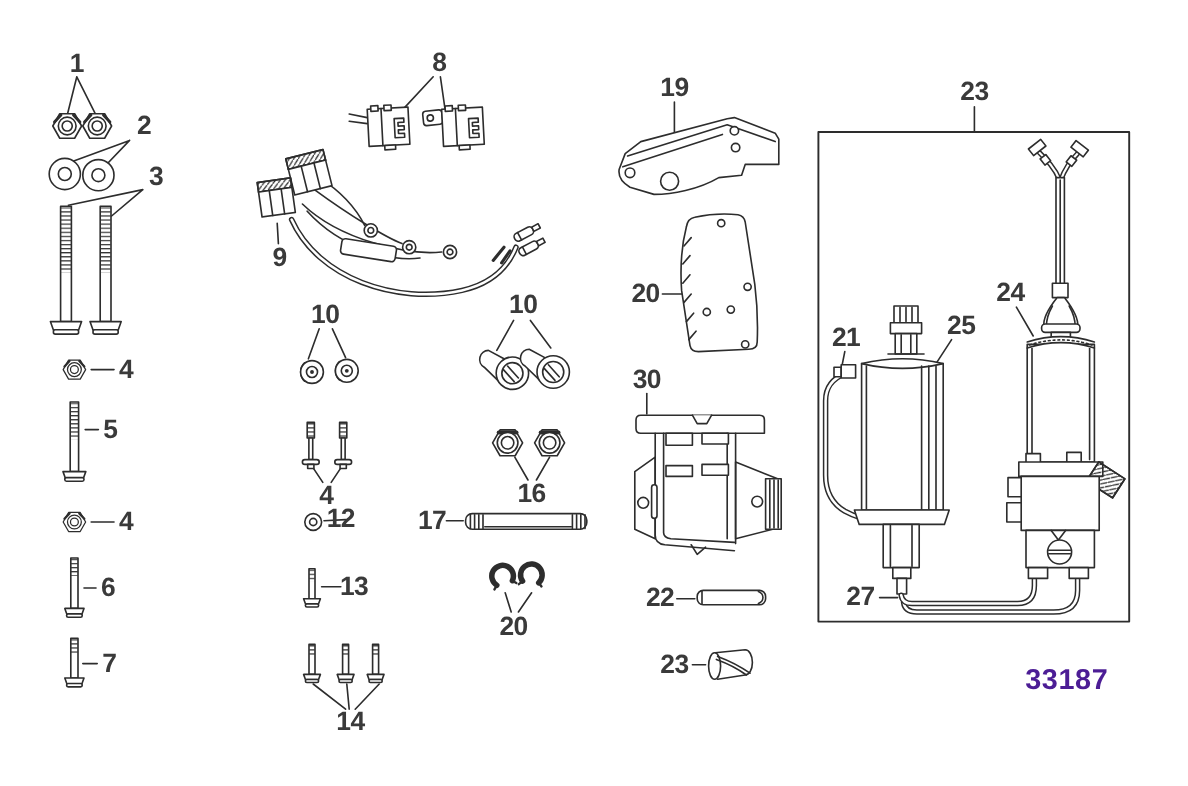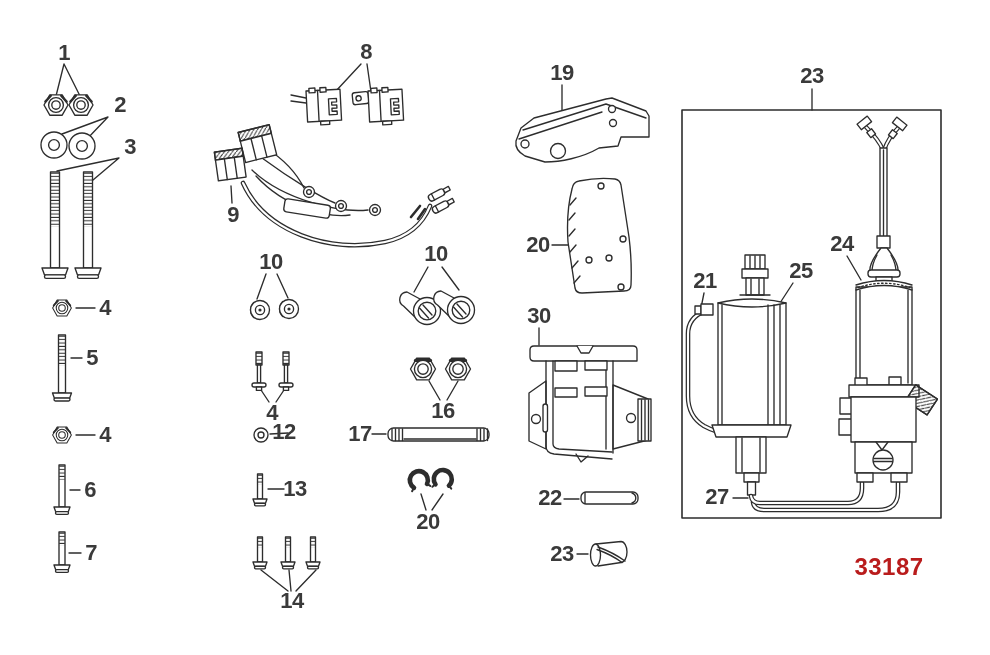--- a/index.html
+++ b/index.html
@@ -3,21 +3,21 @@
 <meta charset="utf-8">
 <style>
   html,body{margin:0;padding:0;background:#fff;}
   .canvas{position:relative;width:990px;height:655px;background:#ffffff;overflow:hidden;
           font-family:"Liberation Sans",sans-serif;}
   .canvas svg{position:absolute;left:0;top:0;}
   .labels{position:absolute;left:0;top:0;width:100%;height:100%;pointer-events:none;}
   .lbl{position:absolute;transform:translate(-50%,-50%);
        font-family:"Liberation Sans",sans-serif;font-weight:bold;font-size:22px;
        color:#3a3a3a;letter-spacing:-0.5px;white-space:nowrap;}
-  .lbl.big{font-size:24px;letter-spacing:0.5px;color:#b91c1c;}
+  .lbl.big{font-size:24px;letter-spacing:0.5px;color:#4c1d95;}
 </style>
 </head>
 <body>
 
 <div class="canvas">
 
 <svg width="990" height="655" viewBox="0 0 990 655">
   <defs>
     <pattern id="thr" width="10" height="3.4" patternUnits="userSpaceOnUse">
       <path d="M0,1.2 H10" stroke="#2d2d2d" stroke-width="1"></path>

